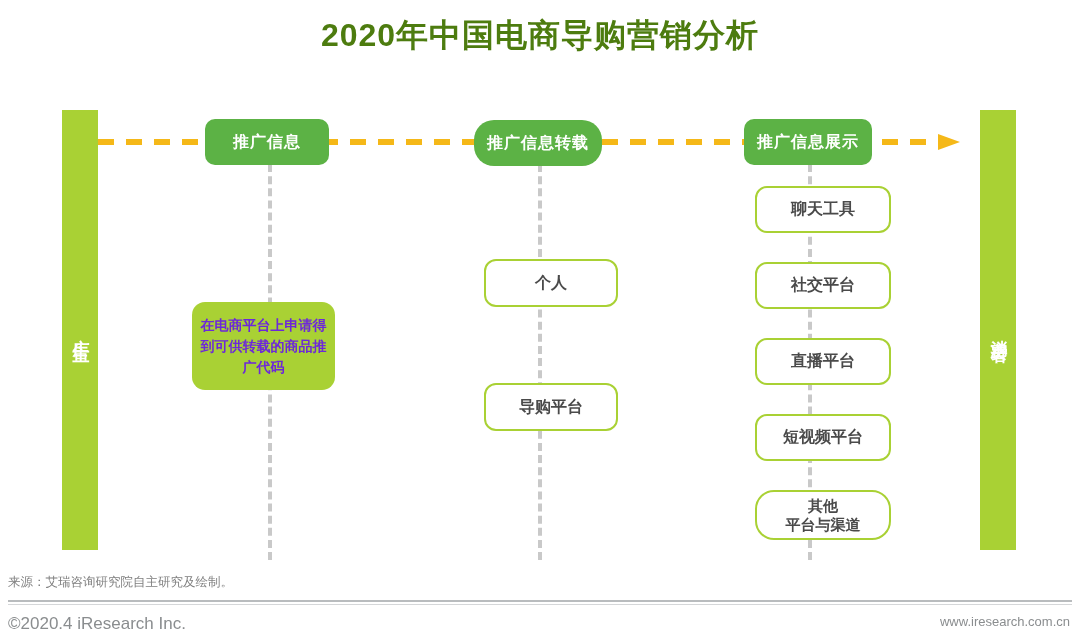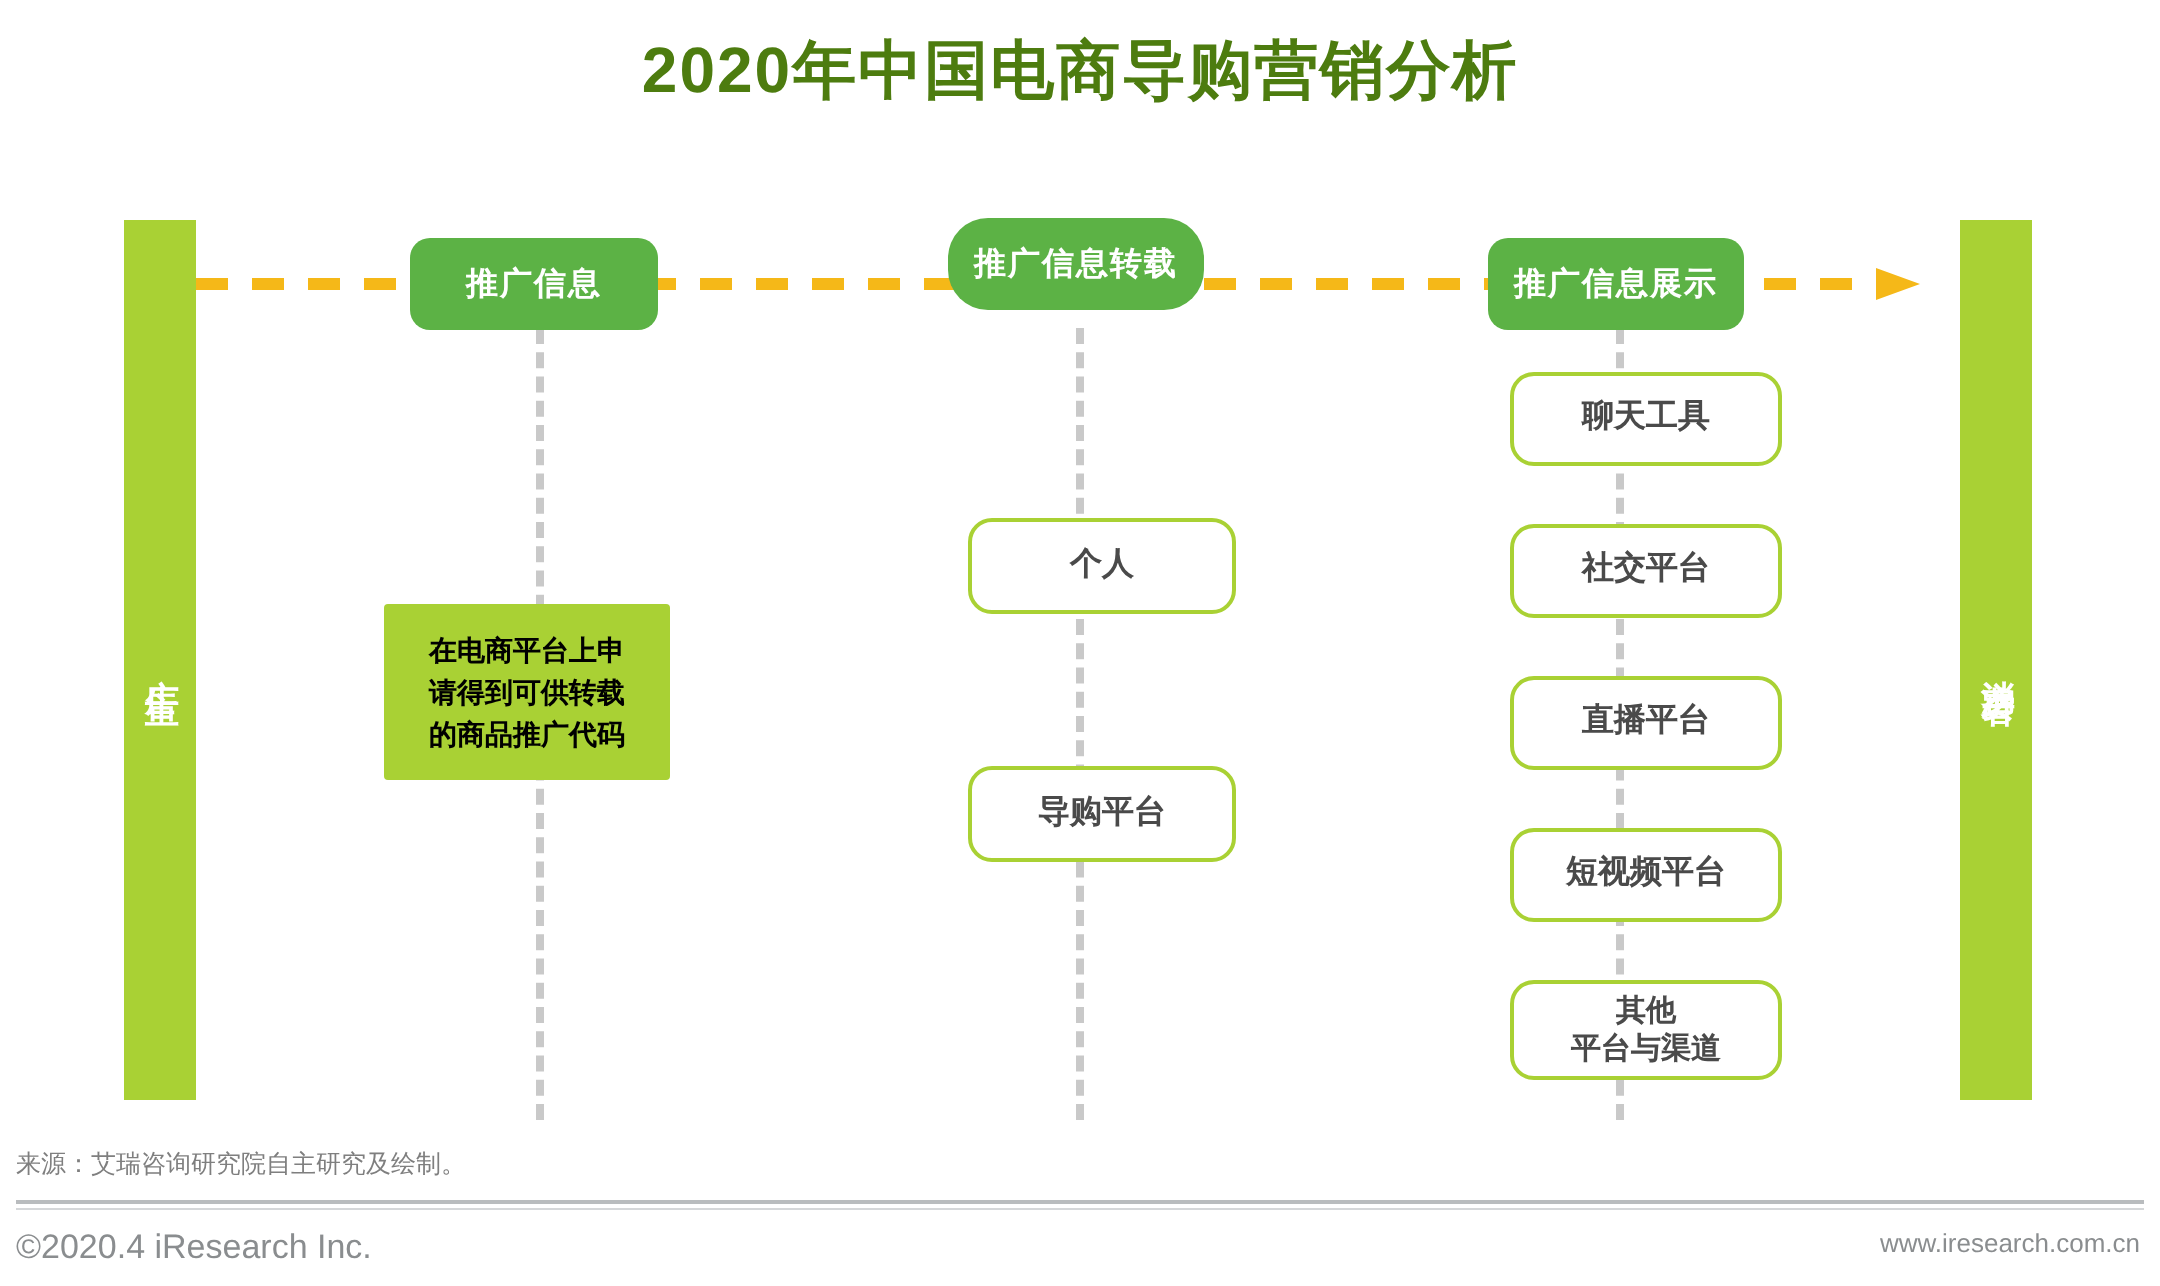--- a/index.html
+++ b/index.html
@@ -90,42 +90,42 @@
     font-size: 16px;
     font-weight: bold;
     display: flex;
     align-items: center;
     justify-content: center;
     letter-spacing: 1px;
     z-index: 2;
     white-space: nowrap;
   }
   #header-box-1 { left: 205px; top: 119px; width: 124px; }
-  #header-box-2 { left: 474px; top: 109px; width: 128px; border-radius: 20px; }
+  #header-box-2 { left: 474px; top: 120px; width: 128px; border-radius: 20px; }
   #header-box-3 { left: 744px; top: 119px; width: 128px; }
 
   
   #note-box-1 {
     position: absolute;
     left: 192px;
     top: 302px;
     width: 143px;
     height: 88px;
     background: #a9d134;
-    border-radius: 2px;
-    color: #000000;
+    border-radius: 13px;
+    color: #6d28d9;
     font-size: 14px;
     font-weight: bold;
     line-height: 1.5;
     display: flex;
     align-items: center;
     justify-content: center;
     text-align: center;
     z-index: 2;
-    padding: 0 18px;
+    padding: 0 4px;
     box-sizing: border-box;
   }
 
   
   .node-box {
     position: absolute;
     background: #ffffff;
     border: 2.5px solid #a9d134;
     border-radius: 12px;
     color: #4a4a4a;
@@ -143,21 +143,21 @@
 
   
   #node-c2-0 { left: 471px; top: 259px; width: 134px; height: 48px; }
   #node-c2-1 { left: 471px; top: 383px; width: 134px; height: 48px; }
 
   
   #node-c3-0 { left: 742px; top: 186px; width: 136px; height: 47px; }
   #node-c3-1 { left: 742px; top: 262px; width: 136px; height: 47px; }
   #node-c3-2 { left: 742px; top: 338px; width: 136px; height: 47px; }
   #node-c3-3 { left: 742px; top: 414px; width: 136px; height: 47px; }
-  #node-c3-4 { left: 742px; top: 490px; width: 136px; height: 50px; font-size: 15px; }
+  #node-c3-4 { left: 742px; top: 490px; width: 136px; height: 50px; font-size: 15px; border-radius: 19px; }
 
   
   #source-note {
     position: absolute;
     left: 8px;
     top: 574px;
     font-size: 12.5px;
     color: #7f7f7f;
     white-space: nowrap;
   }

